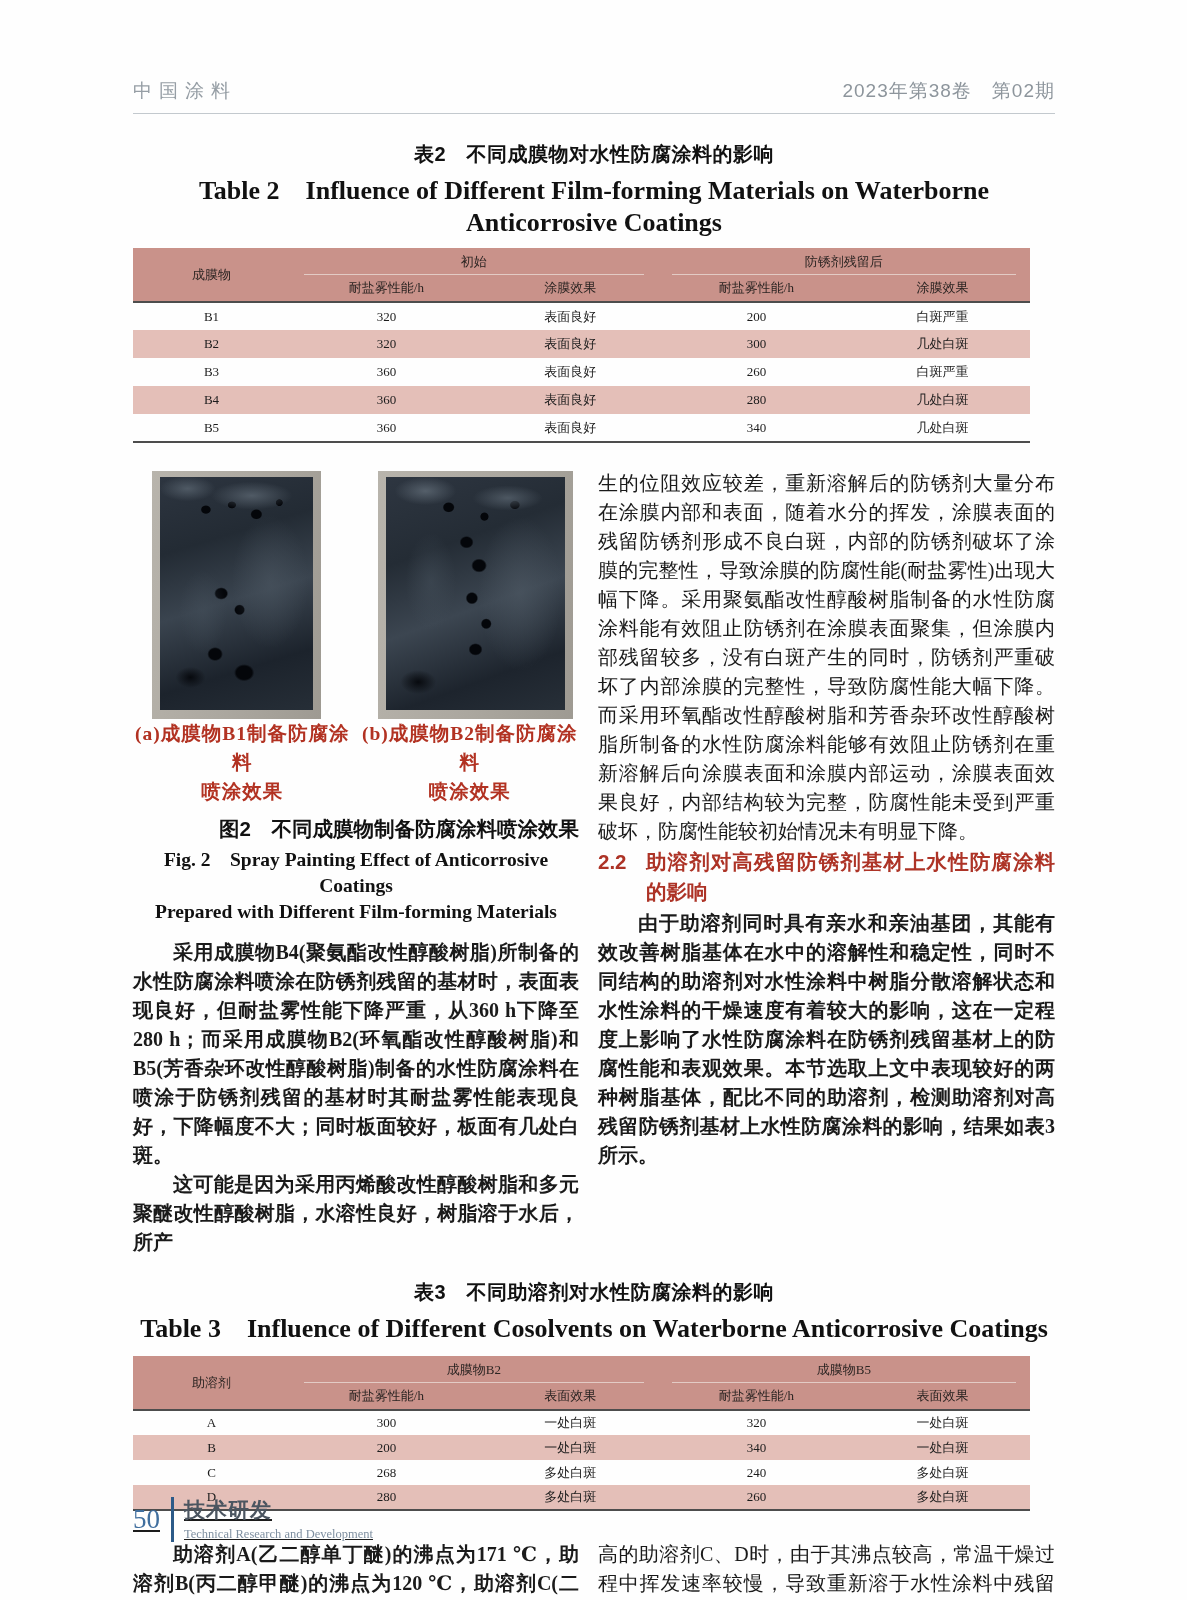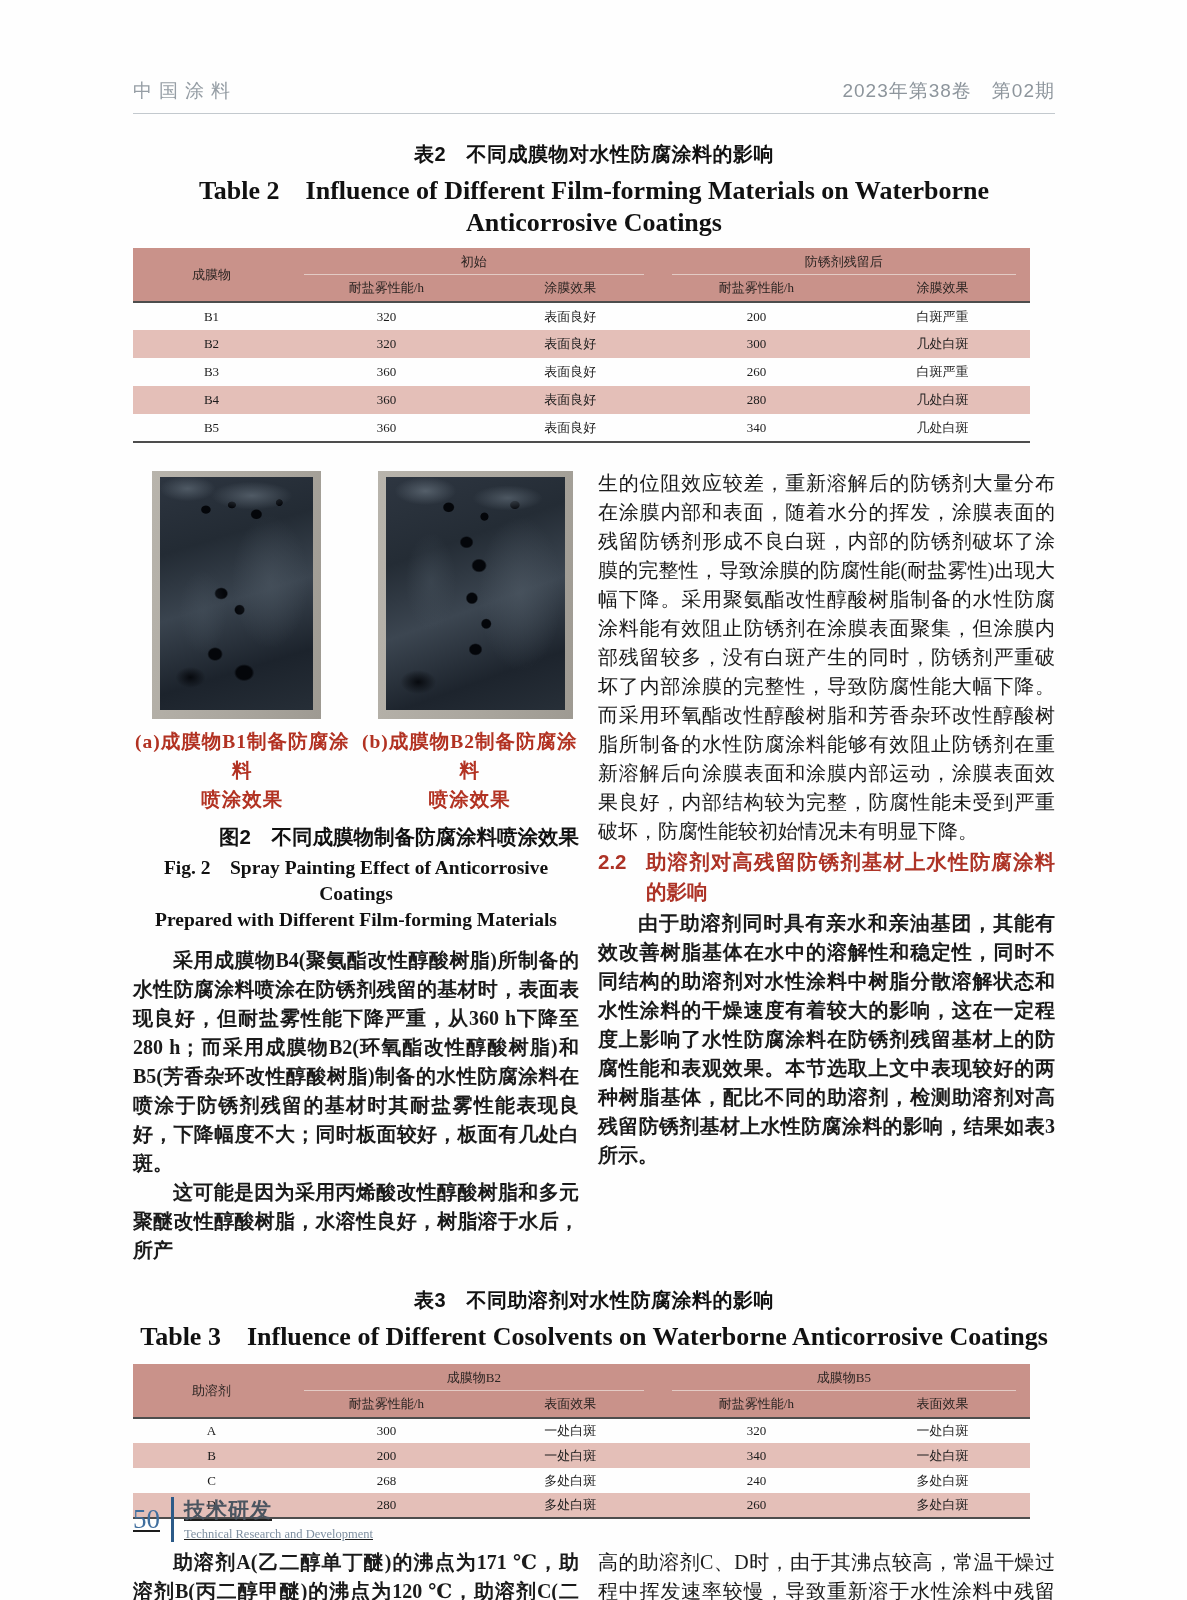--- a/index.html
+++ b/index.html
@@ -102,21 +102,21 @@
       radial-gradient(9px 8px at 45% 28%, #04060a 60%, transparent 78%),
       radial-gradient(10px 9px at 52% 38%, #04060a 60%, transparent 78%),
       radial-gradient(8px 8px at 48% 52%, #04060a 60%, transparent 78%),
       radial-gradient(7px 7px at 56% 63%, #04060a 60%, transparent 78%),
       radial-gradient(9px 8px at 50% 74%, #04060a 60%, transparent 78%),
       radial-gradient(60px 110px at 75% 50%, rgba(80,91,102,.55), transparent 70%),
       radial-gradient(36px 70px at 25% 45%, rgba(70,81,92,.5), transparent 70%),
       radial-gradient(24px 16px at 18% 88%, rgba(4,6,10,.9), transparent 75%),
       linear-gradient(160deg,#2e3641 0%,#242c35 30%,#3c4651 55%,#1d242d 80%,#272f38 100%);
   }
-  .subcaps { display:flex; justify-content:space-between; margin-top:8px; }
+  .subcaps { display:flex; justify-content:space-between; }
   .subcap {
     width:49%; text-align:center;
     color:#b23222; font-weight:bold; font-size:19.5px; line-height:29px;
     font-family:"Liberation Serif","DejaVu Serif",serif; letter-spacing:1px;
   }
   .figcap-zh {
     text-align:right; margin-top:9px;
     font-family:"Liberation Sans","DejaVu Sans",sans-serif;
     font-weight:bold; font-size:20.5px; color:#111;
   }

